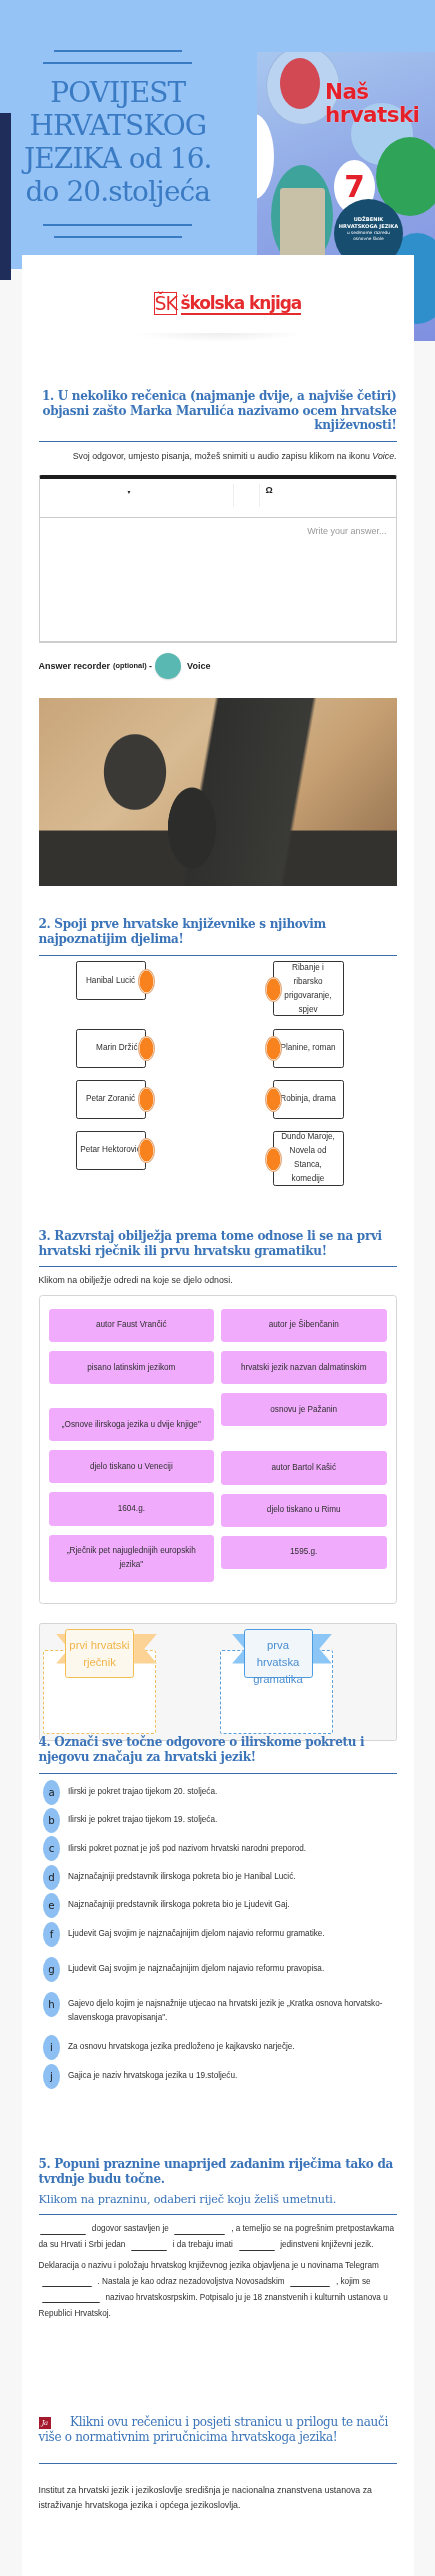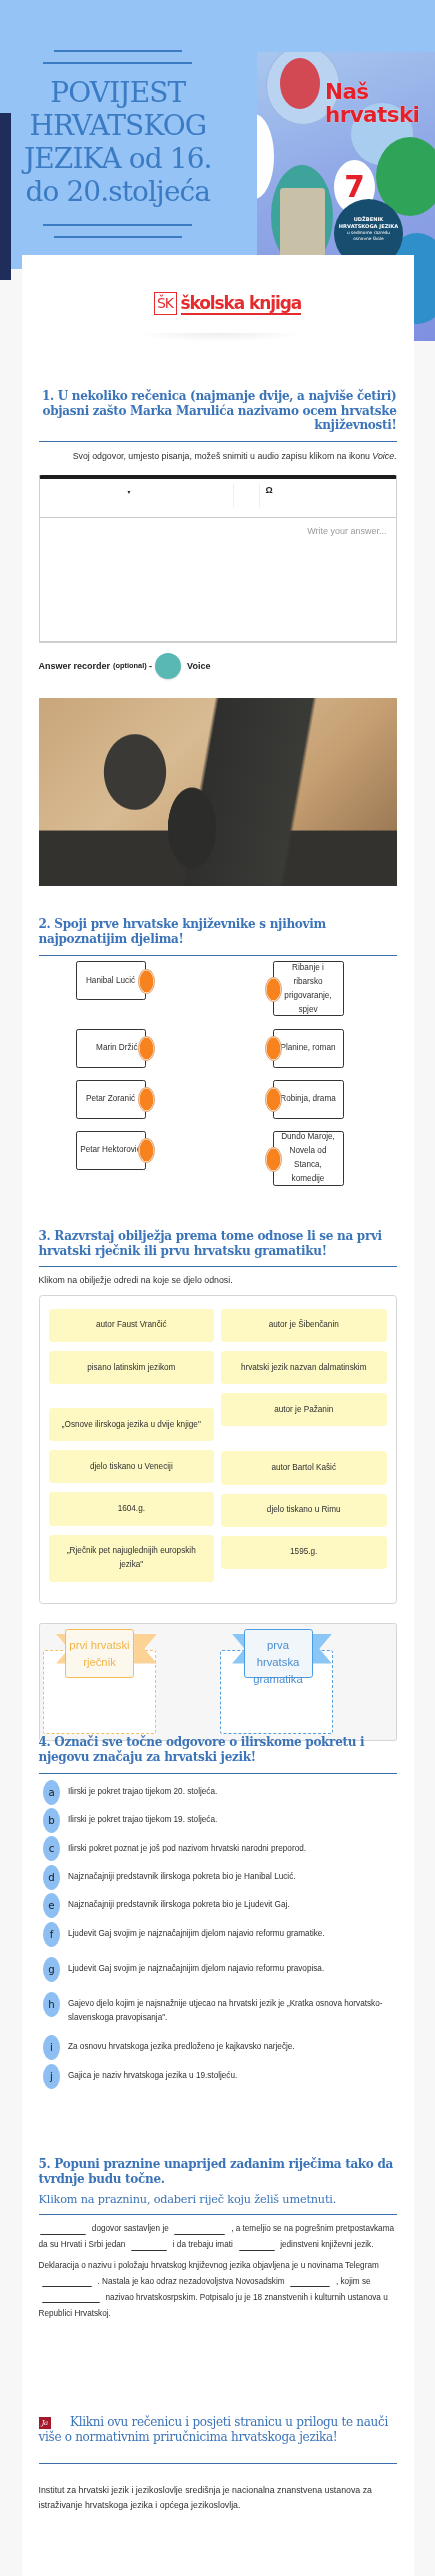--- a/index.html
+++ b/index.html
@@ -28,21 +28,21 @@
 
   
   .card { position: absolute; left: 21.5px; top: 255px; width: 392px; height: 2350px; background: #fff; }
   .content { position: absolute; left: 17px; width: 358px; }
   .q-title { font-family: "DejaVu Serif", serif; color: #3b74b8; font-size: 12px; line-height: 14.7px; letter-spacing: -0.3px; font-weight: bold; }
   .q-rule { height: 0.6px; background: #3b6da8; margin-top: 8px; }
   .q-desc { font-size: 8.8px; line-height: 14.7px; color: #2f2f2f; margin-top: 6.8px; }
 
   
   .logo { position: absolute; left: 132px; top: 37px; display: flex; align-items: flex-end; }
-  .logo-mark { width: 23px; height: 23px; border: 0.6px solid #e52b2d; color: #e52b2d; font-family: "DejaVu Sans", sans-serif; font-size: 14px; line-height: 20.4px; text-align: center; letter-spacing: -1.1px; }
+  .logo-mark { width: 23px; height: 23px; border: 0.6px solid #e52b2d; color: #e52b2d; font-family: "DejaVu Sans", sans-serif; font-size: 19px; line-height: 20.4px; text-align: center; letter-spacing: -1.1px; }
   .logo-text { margin-left: 4px; color: #e52b2d; font-family: "DejaVu Sans", sans-serif; font-weight: bold; font-size: 17px; letter-spacing: -1.1px; line-height: 19px; border-bottom: 2.3px solid #e52b2d; }
   .logo-shadow { position: absolute; left: 112px; top: 78px; width: 170px; height: 9px; background: radial-gradient(ellipse at center top, rgba(0,0,0,0.07), rgba(0,0,0,0) 70%); }
 
   
   .editor { margin-top: 11.3px; border: 0.6px solid #cfcfcf; border-top: 4px solid #1c1c1c; border-radius: 2.3px 2.3px 0 0; }
   .toolbar { height: 39px; border-bottom: 1.1px solid #cccccc; position: relative; }
   .tb-dropdown { position: absolute; left: 0; top: 0; width: 193px; height: 28px; }
   .tb-caret { position: absolute; left: 88px; top: 10.2px; font-size: 5.7px; color: #222; }
   .tb-sep1 { position: absolute; left: 193px; top: 5.7px; width: 0.6px; height: 23px; background: #eee; }
   .tb-sep2 { position: absolute; left: 219px; top: 5.7px; width: 0.6px; height: 23px; background: #eee; }
@@ -63,21 +63,21 @@
      linear-gradient(180deg, rgba(0,0,0,0) 70%, #33322f 71%),
      linear-gradient(135deg, #c9a57a 0%, #d8bb93 35%, #c59f72 65%, #8c6a4a 100%); position: relative; overflow: hidden; }
   .m-box { position: absolute; border: 0.6px solid #333; border-radius: 2.3px; background: #fff; font-size: 8.2px; line-height: 14px; color: #2f2f2f; text-align: center; display: flex; align-items: center; justify-content: center; padding: 0 3.4px; }
   .m-left { left: 37px; width: 70px; height: 39px; }
   .m-right { left: 234px; width: 71px; }
   .m-dot { position: absolute; width: 17px; height: 25px; border-radius: 50%; background: #f7821e; border: 0.6px solid #e0ad85; box-shadow: 0 0 0 0.6px #ffffff inset; }
 
   
   .cat-box { margin-top: 8px; border: 0.6px solid #d5d5d5; border-radius: 3.4px; padding: 12.5px 9px 12.5px 9px; display: flex; gap: 6.8px; }
   .cat-col { flex: 1; display: flex; flex-direction: column; }
-  .chip { background: #fef9c3; border-radius: 3.4px; font-size: 8.2px; line-height: 14px; text-align: center; color: #2f2f2f; padding: 9.6px 8px; margin-bottom: 9px; }
+  .chip { background: #f0abfc; border-radius: 3.4px; font-size: 8.2px; line-height: 14px; text-align: center; color: #2f2f2f; padding: 9.6px 8px; margin-bottom: 9px; }
   .bins { margin-top: 19px; border: 0.6px solid #d5d5d5; border-radius: 2.3px; background: #f6f6f6; height: 118px; position: relative; }
   .bin { position: absolute; top: 26px; width: 113px; height: 84px; background: #fff; border-radius: 2.3px; }
   .bin.left { left: 3.4px; border: 1.1px dashed #f0c060; }
   .bin.right { left: 180px; border: 1.1px dashed #5aa0dd; }
   .ribbon-tail { position: absolute; top: 10.2px; width: 23px; height: 29.5px; }
   .ribbon-label { position: absolute; top: 4.5px; width: 69px; height: 49px; border-radius: 2.8px; font-size: 11.3px; line-height: 17px; text-align: center; padding-top: 6.8px; }
   .ribbon-label.orange { left: 25.5px; border: 1.1px solid #f4bd52; background: #fdf8ee; color: #f1b44a; }
   .ribbon-label.blue { left: 204px; border: 1.1px solid #4a9de2; background: #f1f6fb; color: #4a8ed0; }
 
   
@@ -212,21 +212,21 @@
         <div class="chip">autor Faust Vrančić</div>
         <div class="chip">pisano latinskim jezikom</div>
         <div class="chip" style="margin-top:14.7px;">„Osnove ilirskoga jezika u dvije knjige"</div>
         <div class="chip">djelo tiskano u Veneciji</div>
         <div class="chip">1604.g.</div>
         <div class="chip">„Rječnik pet najuglednijih europskih jezika"</div>
       </div>
       <div class="cat-col">
         <div class="chip">autor je Šibenčanin</div>
         <div class="chip">hrvatski jezik nazvan dalmatinskim</div>
-        <div class="chip">autor je Pažanin</div>
+        <div class="chip">osnovu je Pažanin</div>
         <div class="chip" style="margin-top:16px;">autor Bartol Kašić</div>
         <div class="chip">djelo tiskano u Rimu</div>
         <div class="chip">1595.g.</div>
       </div>
     </div>
     <div class="bins">
       <div class="bin left"></div>
       <div class="bin right"></div>
       <svg class="ribbon-tail" style="left:16px;" viewBox="0 0 40 52">
           <polygon points="0,0 40,0 40,52 0,52 22,26" fill="#fcd395"></polygon>

